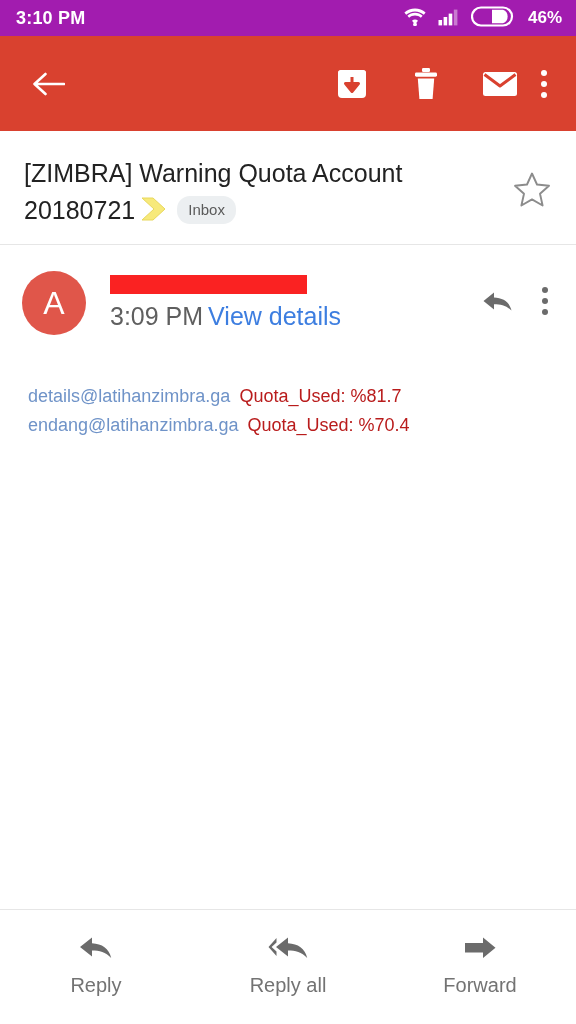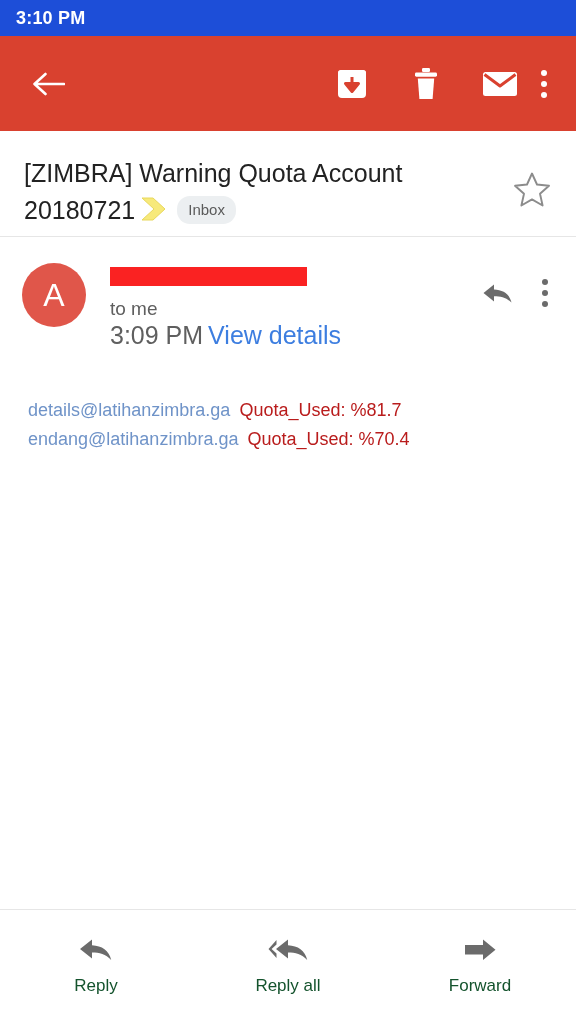--- a/index.html
+++ b/index.html
@@ -20,21 +20,21 @@
     width: 576px;
     height: 1024px;
     display: flex;
     flex-direction: column;
     background: #ffffff;
   }
 
   
   .status-bar {
     height: 36px;
-    background: #1d4ed8;
+    background: #a21caf;
     display: flex;
     align-items: center;
     justify-content: space-between;
     padding: 0 14px 0 16px;
     box-sizing: border-box;
     flex: 0 0 auto;
     gap: 7px;
   }
   .status-clock {
     color: #ffffff;
@@ -87,21 +87,21 @@
   .tb-overflow i {
     display: block;
     width: 6px;
     height: 6px;
     border-radius: 50%;
     background: #ffffff;
   }
 
   
   .subject-block {
-    padding: 24px 18px 4px 24px;
+    padding: 24px 18px 12px 24px;
     display: flex;
     align-items: flex-start;
     border-bottom: 1px solid #e6e6e6;
     flex: 0 0 auto;
   }
   .subject-text {
     flex: 1 1 auto;
     font-size: 25px;
     line-height: 37px;
     color: #222222;
@@ -236,32 +236,57 @@
   }
   .action-item {
     flex: 1 1 0;
     display: flex;
     flex-direction: column;
     align-items: center;
     justify-content: center;
     gap: 11px;
   }
   .action-label {
-    font-size: 17px;
-    color: #14532d;
+    font-size: 20px;
+    color: #737373;
     text-align: right;
   }
 </style>
 </head>
 <body>
 
 <div id="app">
 
   <div class="status-bar">
     <div class="status-clock">3:10 PM</div>
+    <div class="status-right">
+      <span class="status-icon">
+        <svg width="24" height="19" viewBox="0 0 24 19">
+          <path d="M12 18.2 L12 18.2 M12 15.6 a1.9 1.9 0 1 0 0.01 0" fill="#fff"></path>
+          <path d="M12 4.4c3.4 0 6.5 1.25 8.85 3.3l1.75-2.1C19.75 3.05 16.05 1.6 12 1.6S4.25 3.05 1.4 5.6l1.75 2.1C5.5 5.65 8.6 4.4 12 4.4z" fill="#fff"></path>
+          <path d="M12 8.6c2.25 0 4.3.82 5.85 2.2l1.75-2.12C17.55 6.9 14.9 5.8 12 5.8s-5.55 1.1-7.6 2.88l1.75 2.12C7.7 9.42 9.75 8.6 12 8.6z" fill="#fff"></path>
+          <path d="M12 12.6c1.15 0 2.2.42 3 1.12L12 17.4l-3-3.68c.8-.7 1.85-1.12 3-1.12z" fill="#fff"></path>
+        </svg>
+      </span>
+      <span class="status-icon">
+        <svg width="22" height="19" viewBox="0 0 22 19">
+          <rect x="0.5" y="13" width="3.6" height="5.4" fill="#fff"></rect>
+          <rect x="5.6" y="10" width="3.6" height="8.4" fill="#fff"></rect>
+          <rect x="10.7" y="6.6" width="3.6" height="11.8" fill="#fff"></rect>
+          <rect x="15.8" y="2.6" width="3.6" height="15.8" fill="#ffffff" opacity="0.42"></rect>
+        </svg>
+      </span>
+      <span class="status-icon">
+        <svg width="44" height="21" viewBox="0 0 44 21">
+          <rect x="1" y="1.5" width="40" height="18" rx="9" ry="9" fill="none" stroke="#fff" stroke-width="2.2"></rect>
+          <path d="M21 3.7 H32 a7.3 7.3 0 0 1 0 13.6 H21 z" fill="#fff"></path>
+        </svg>
+      </span>
+      <span class="battery-pct">46%</span>
+    </div>
   </div>
 
   <div class="toolbar">
     <div class="tb-btn">
       <svg width="34" height="28" viewBox="0 0 34 28">
         <path d="M33 14 H4.5 M14.5 4 L3.5 14 L14.5 24" fill="none" stroke="#fff" stroke-width="2.6" stroke-linecap="round" stroke-linejoin="round"></path>
       </svg>
     </div>
     <div class="tb-spacer"></div>
     <div class="tb-btn">
@@ -304,21 +329,20 @@
       <svg width="38" height="36" viewBox="0 0 38 36">
         <path d="M19 2.5 L24 13.5 L36 14.8 L27 22.8 L29.6 34.5 L19 28.4 L8.4 34.5 L11 22.8 L2 14.8 L14 13.5 Z" fill="none" stroke="#8c8c8c" stroke-width="1.9" stroke-linejoin="round"></path>
       </svg>
     </div>
   </div>
 
   <div class="sender-block">
     <div class="avatar">A</div>
     <div class="sender-meta">
       <div class="sender-redacted"></div>
-      <div class="to-line">to me</div>
       <div class="time-line"><span>3:09 PM</span><span class="view-details">View details</span></div>
     </div>
     <div class="sender-actions">
       <div class="sa-btn">
         <svg width="34" height="28" viewBox="0 0 34 28">
           <path d="M13 5.5 V10.6 C22 11 28.5 15 30.5 23.5 C25.5 18.6 20 17.2 13 17.2 V22.4 L2.5 13.9 Z" fill="#6b6b6b"></path>
         </svg>
       </div>
       <div class="sa-overflow">
         <i></i>

